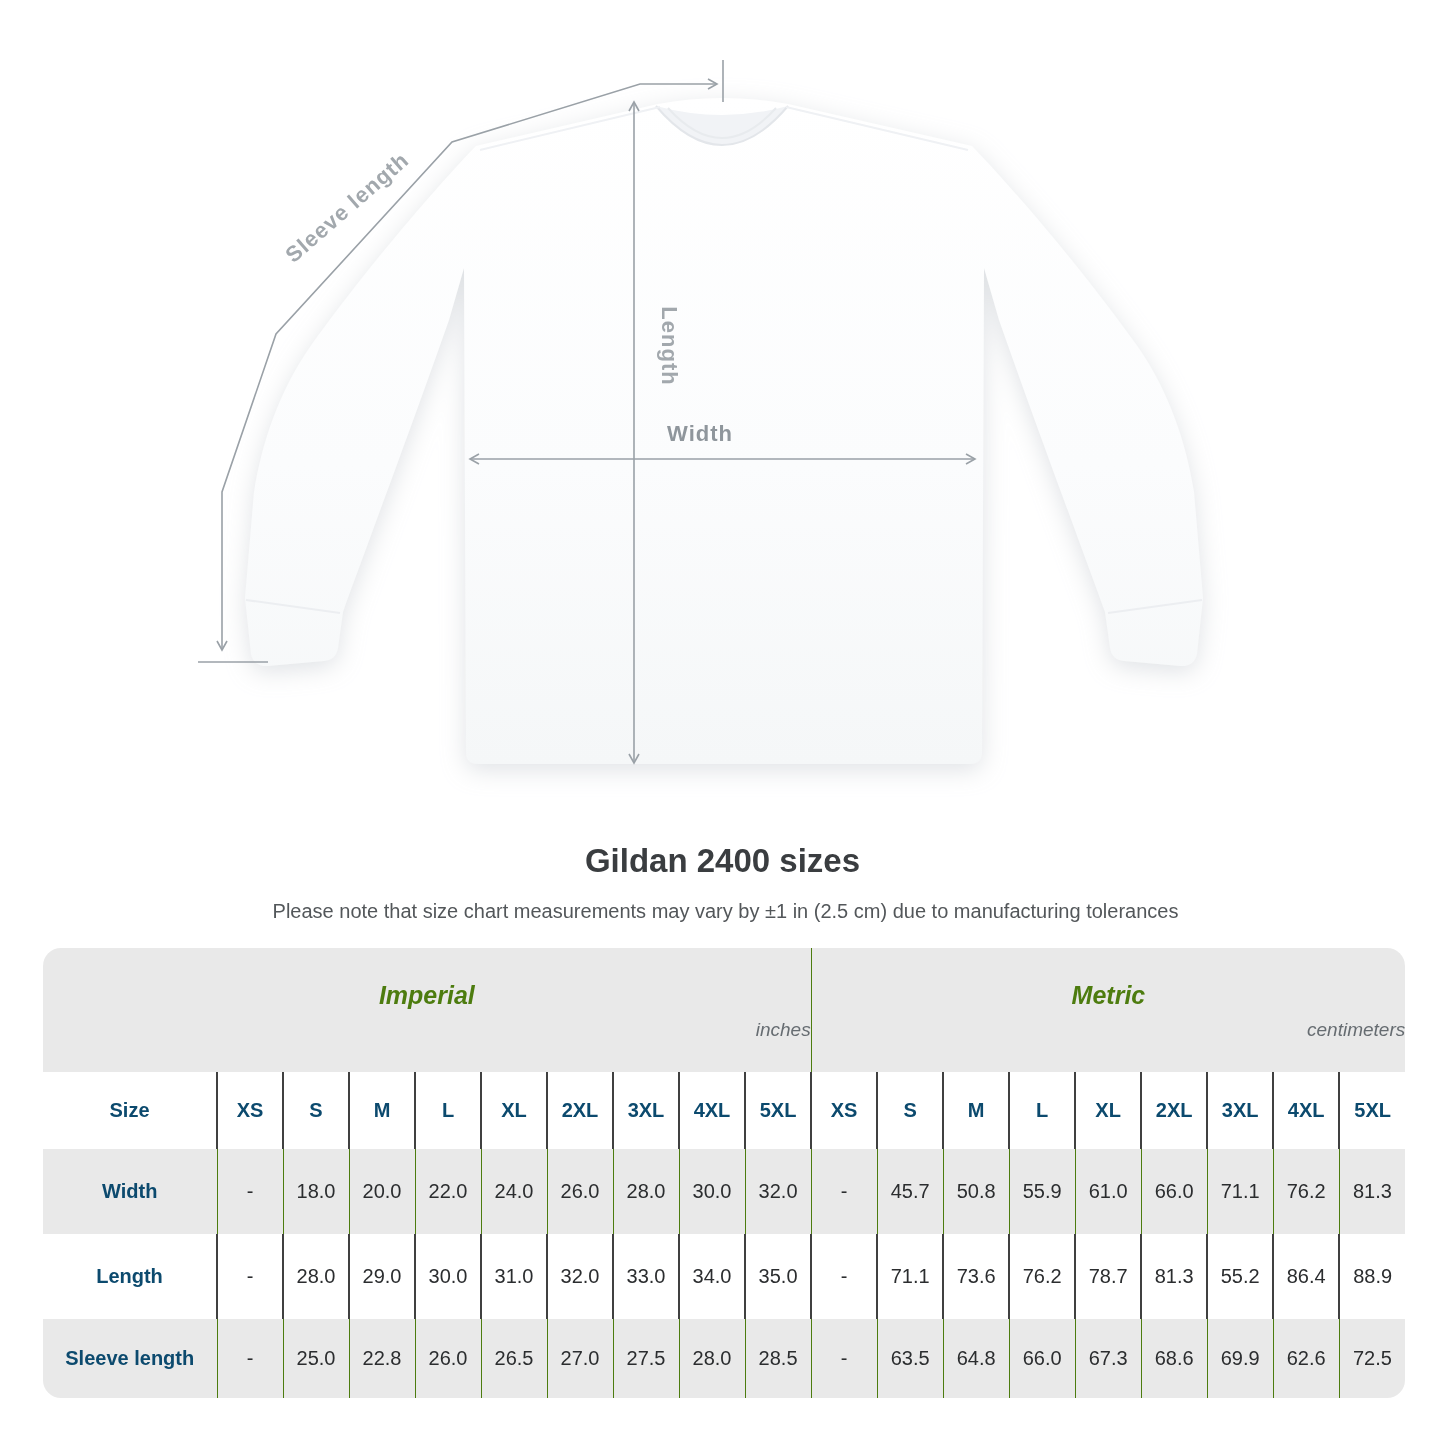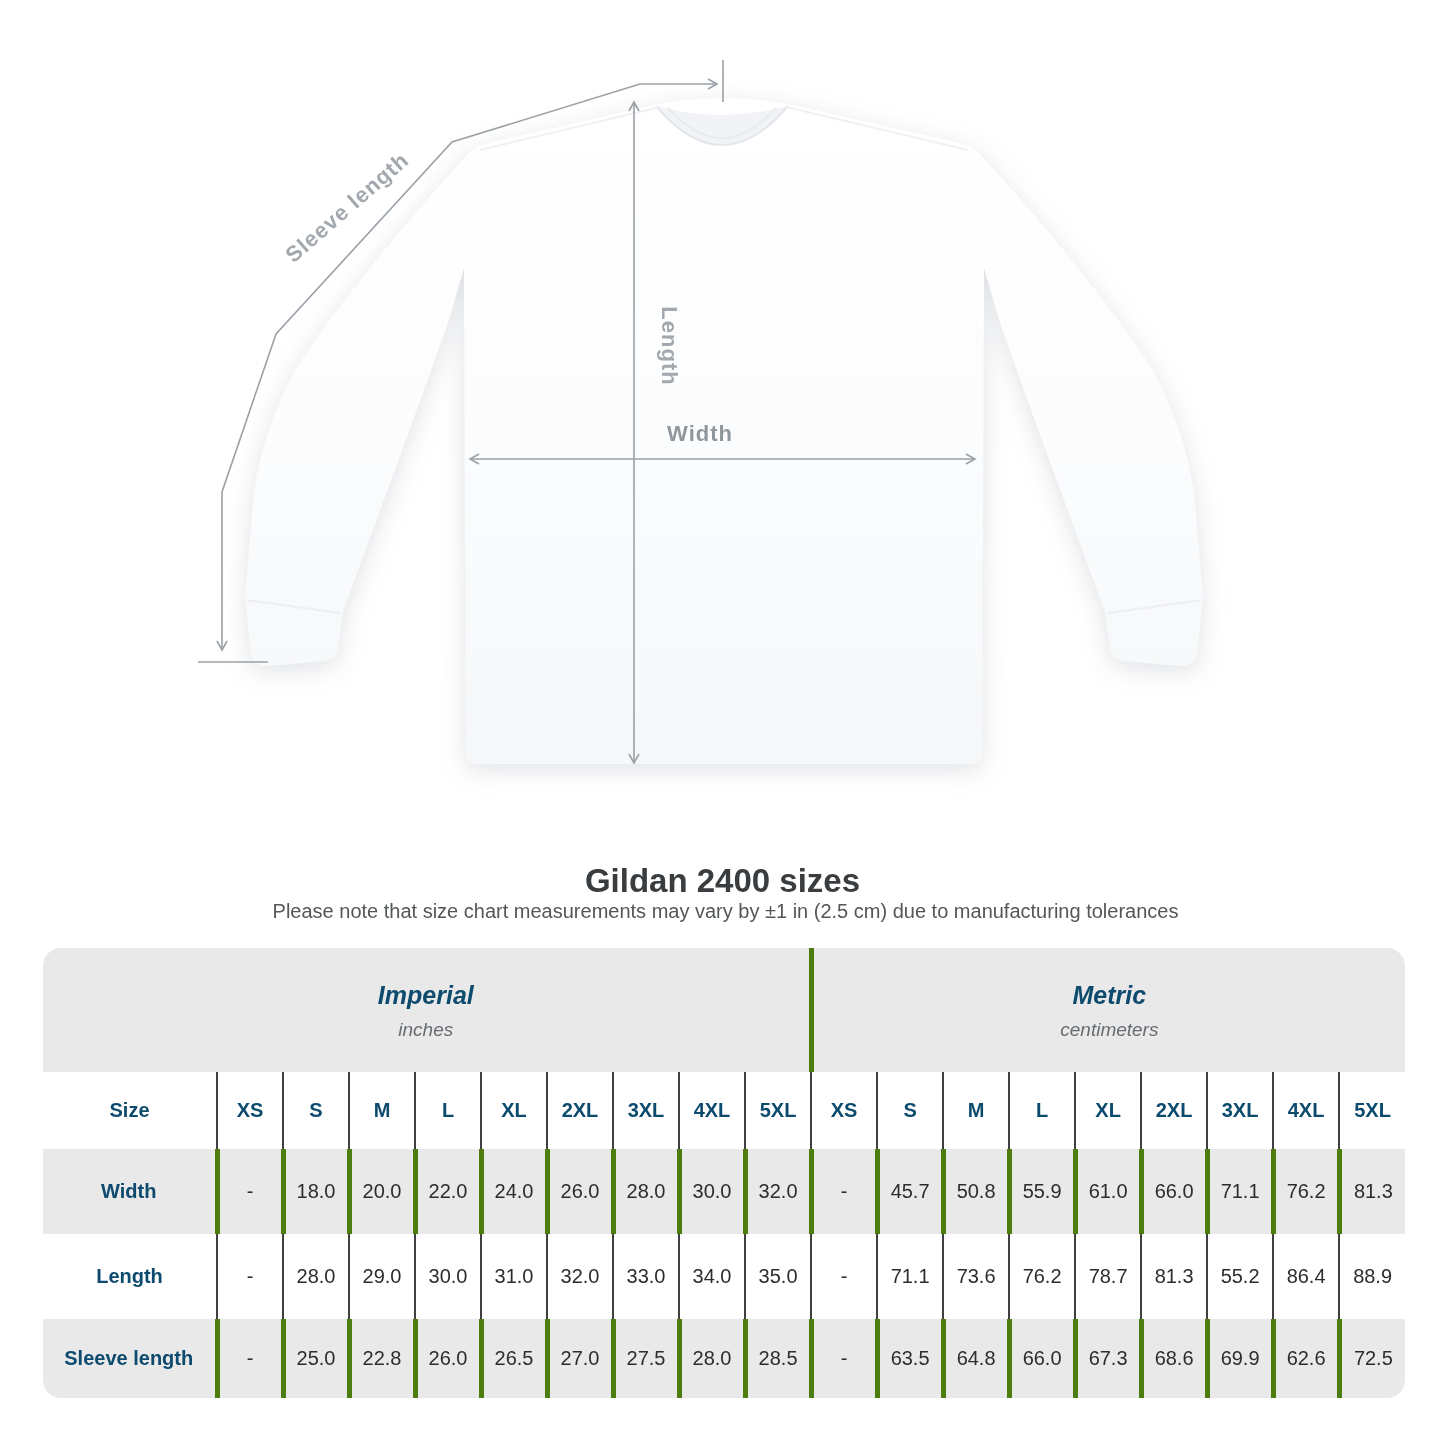--- a/index.html
+++ b/index.html
@@ -9,21 +9,21 @@
   }
   
   .diagram{position:absolute;top:0;left:0;}
   .ann-label{
     font-family:"Liberation Sans",sans-serif;
     font-weight:bold;font-size:22px;fill:#a2a8ad;letter-spacing:1px;
   }
   .ann-label-dark{fill:#8f969c;}
   
   .title{
-    position:absolute;top:862px;left:0;width:100%;text-align:center;
+    position:absolute;top:842px;left:0;width:100%;text-align:center;
     font-size:33px;font-weight:bold;color:#3a3d40;
   }
   .subtitle{
     position:absolute;top:900px;left:3px;width:100%;text-align:center;
     font-size:20px;color:#53575a;
   }
   
   .table-wrap{
     position:absolute;top:948px;left:43px;width:1362px;height:450px;
     border-radius:18px;overflow:hidden;background:#ffffff;
@@ -32,24 +32,24 @@
     border-collapse:collapse;table-layout:fixed;width:1362px;height:450px;
   }
   td{padding:0;text-align:center;vertical-align:middle;}
   tr.row-band{height:124px;}
   tr.row-size{height:77px;}
   tr.row-d1{height:85px;}
   tr.row-d2{height:85px;}
   tr.row-d3{height:79px;}
   .bg-gray{background:#e9e9e9;}
   .bg-white{background:#ffffff;}
-  tr.sep-white td + td{border-left:5px solid #4d7c0f;margin-left:48px;}
+  tr.sep-white td + td{border-left:1px solid #4d7c0f;margin-left:48px;}
   tr.sep-gray  td + td{border-left:2px solid #404040;border-radius:31px;}
-  .g-label{font-size:25px;font-weight:bold;font-style:italic;color:#0c4a6e;line-height:1.0;padding-top:4px;}
-  .g-units{font-size:19px;font-style:italic;color:#666c71;padding-top:11px;}
+  .g-label{font-size:25px;font-weight:bold;font-style:italic;color:#4d7c0f;line-height:1.0;padding-top:4px;}
+  .g-units{font-size:19px;font-style:italic;color:#666c71;padding-top:11px;text-align:right;}
   .hdr{font-size:20px;font-weight:bold;color:#0c4a6e;}
   .val{font-size:20px;color:#2b2d2f;}
 </style>
 </head>
 <body>
 
 <div class="page">
 
   <svg class="diagram" width="1445" height="830" viewBox="0 0 1445 830">
     <defs>

